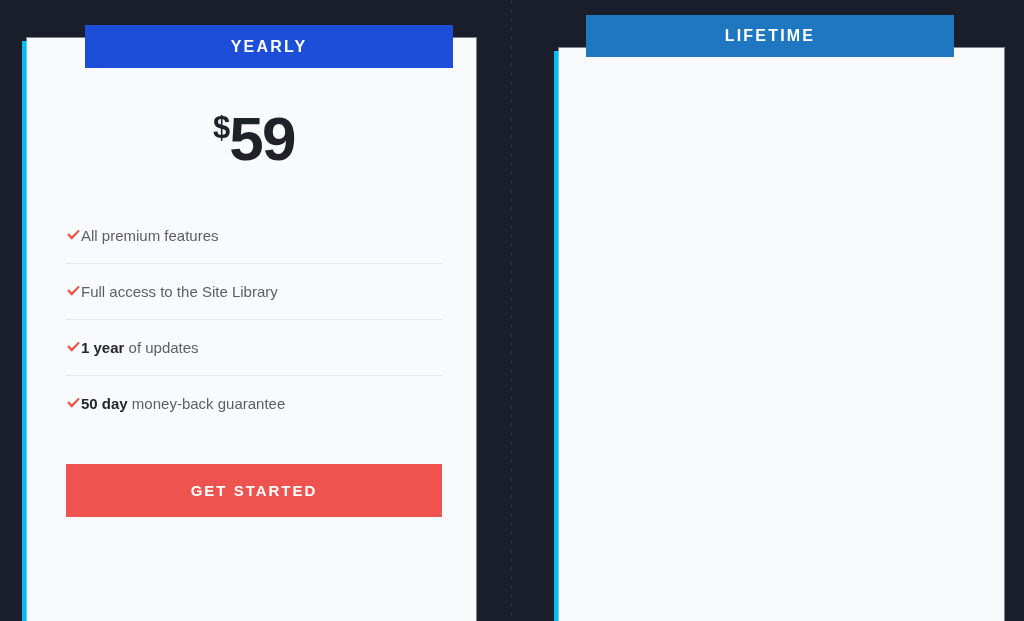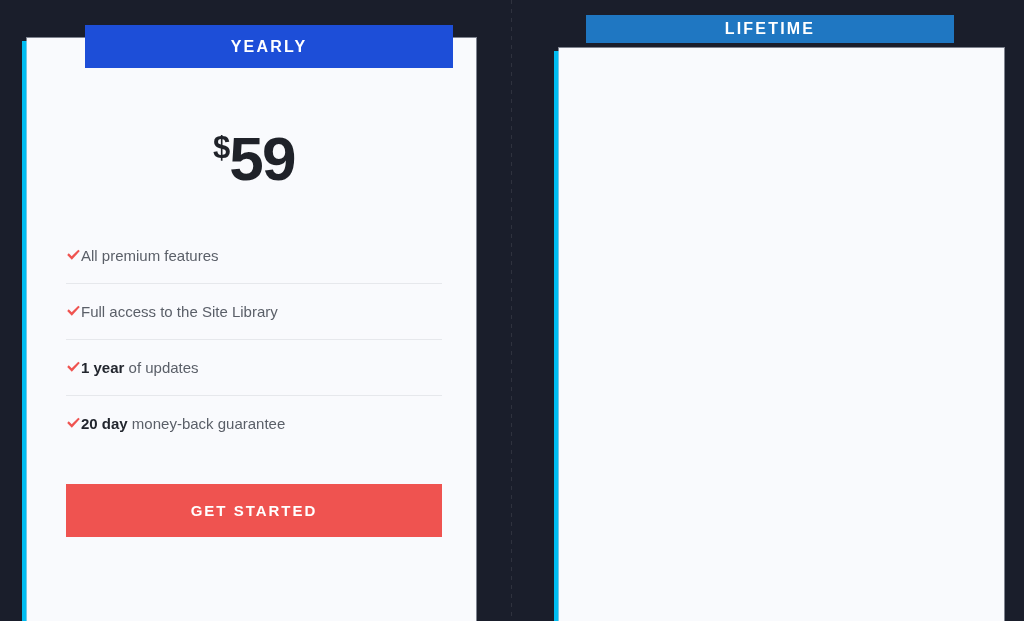--- a/index.html
+++ b/index.html
@@ -65,21 +65,21 @@
     align-items: center;
     justify-content: center;
     box-sizing: border-box;
   }
   .plan-yearly .card-header {
     left: 73px; top: 25px; width: 368px; height: 43px;
     background: #1d4ed8;
     margin-left: 12px;
   }
   .plan-lifetime .card-header {
-    left: 74px; top: 15px; width: 368px; height: 28px;
+    left: 74px; top: 15px; width: 368px; height: 42px;
     background: #1f77c2;
   }
   .card-header-title {
     color: #ffffff;
     font-size: 16px;
     font-weight: bold;
     letter-spacing: 2.2px;
     text-transform: uppercase;
     line-height: 1;
   }
@@ -91,21 +91,21 @@
   }
   .plan-yearly .card-content   { left: 66px; top: 68px; width: 376px; }
 
   .price {
     text-align: center;
     color: #1f2229;
     font-weight: bold;
     line-height: 1;
     white-space: nowrap;
   }
-  .plan-yearly .price   { padding-top: 60px; padding-bottom: 38px; }
+  .plan-yearly .price   { padding-top: 40px; padding-bottom: 38px; }
   .price-currency {
     font-size: 31px;
     font-weight: bold;
     vertical-align: 22px;
     letter-spacing: -1px;
   }
   .price-amount {
     font-size: 62px;
     font-weight: bold;
     letter-spacing: -1.5px;
@@ -190,21 +190,21 @@
       <li class="feature-item">
         <svg class="check-icon" viewBox="0 0 16 16">
             <path d="M1.3 7.4 L2.9 5.6 L6.1 8.7 L13.1 1.8 L14.7 3.3 L6.2 12.6 Z" fill="#ef5350"></path>
           </svg>
         <span class="feature-text"><span class="em">1 year</span><span> of updates</span></span>
       </li>
       <li class="feature-item">
         <svg class="check-icon" viewBox="0 0 16 16">
             <path d="M1.3 7.4 L2.9 5.6 L6.1 8.7 L13.1 1.8 L14.7 3.3 L6.2 12.6 Z" fill="#ef5350"></path>
           </svg>
-        <span class="feature-text"><span class="em">20 day</span><span> money-back guarantee</span></span>
+        <span class="feature-text"><span class="em">50 day</span><span> money-back guarantee</span></span>
       </li>
     </ul>
 
     <button class="cta-button">GET STARTED</button>
   </div>
 </section>
 
 <section class="plan plan-lifetime">
   <div class="card-stripe"></div>
   <div class="card-body"></div>

